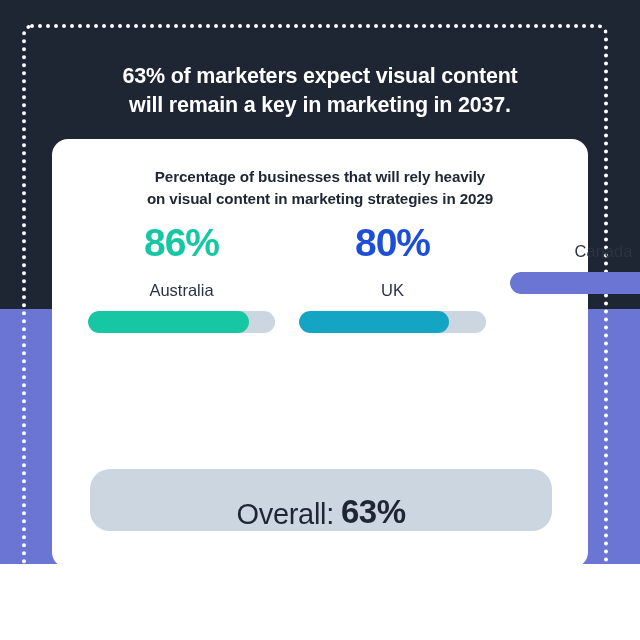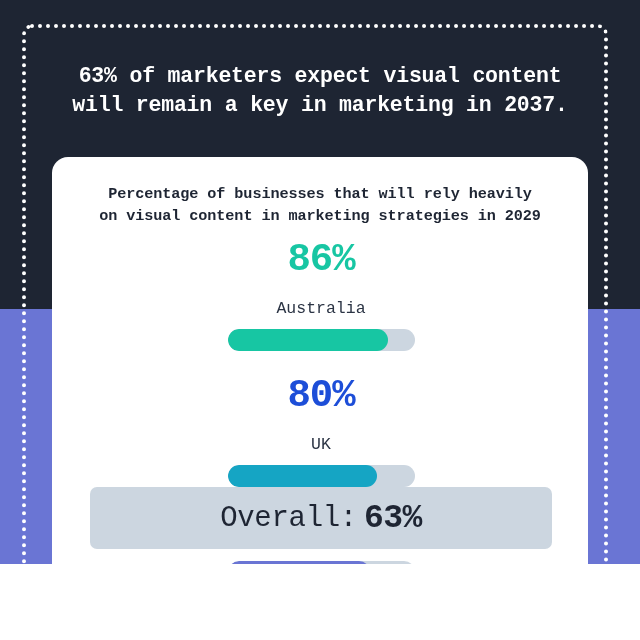--- a/index.html
+++ b/index.html
@@ -12,21 +12,20 @@
     font-family: "Liberation Sans", sans-serif;
     overflow: hidden;
   }
 
   #poster {
     position: relative;
     width: 640px;
     height: 564px;
     background: #6a75d4;
     overflow: hidden;
-    font-family: Liberation Mono, monospace;
   }
 
   
   .bg-top {
     position: absolute;
     left: 0;
     top: 0;
     width: 640px;
     height: 309px;
     background: #1e2533;
@@ -57,21 +56,21 @@
     font-weight: bold;
     line-height: 1.34;
     letter-spacing: -0.2px;
   }
   .headline-line { display: block; }
 
   
   .card {
     position: absolute;
     left: 52px;
-    top: 157px;
+    top: 139px;
     width: 536px;
     height: 429px;
     background: #ffffff;
     border-radius: 16px;
   }
 
   .card-title {
     position: absolute;
     left: 28px;
     top: 27px;
@@ -85,21 +84,21 @@
   }
   .card-title-line { display: block; }
 
   
   .stats-grid {
     position: absolute;
     left: 36px;
     top: 84px;
     width: 466px;
     display: grid;
-    grid-template-columns: 1fr;
+    grid-template-columns: 1fr 1fr 1fr;
     grid-template-rows: auto auto;
     column-gap: 24px;
     row-gap: 26px;
   }
 
   .stat-cell {
     display: flex;
     flex-direction: column;
     align-items: center;
   }
@@ -134,23 +133,23 @@
   }
 
   
   .overall {
     position: absolute;
     left: 38px;
     top: 330px;
     width: 462px;
     height: 62px;
     background: #ccd6e0;
-    border-radius: 7px;
+    border-radius: 20px;
     display: flex;
-    align-items: center;
+    align-items: flex-end;
     justify-content: center;
   }
   .overall-text {
     font-size: 29px;
     font-weight: 300;
     color: #1e2533;
     letter-spacing: -0.3px;
   }
   .overall-value {
     font-size: 33px;

